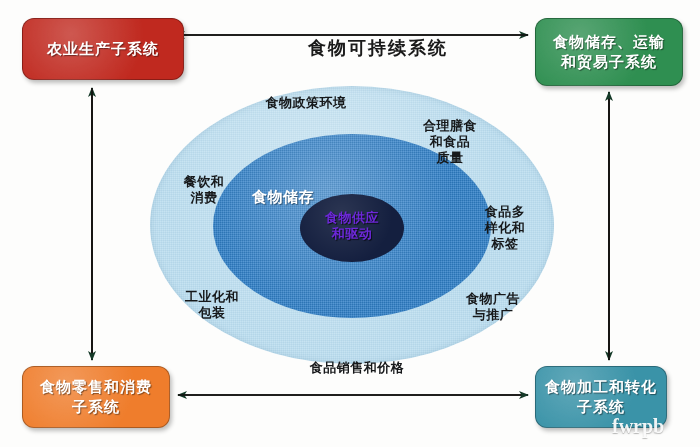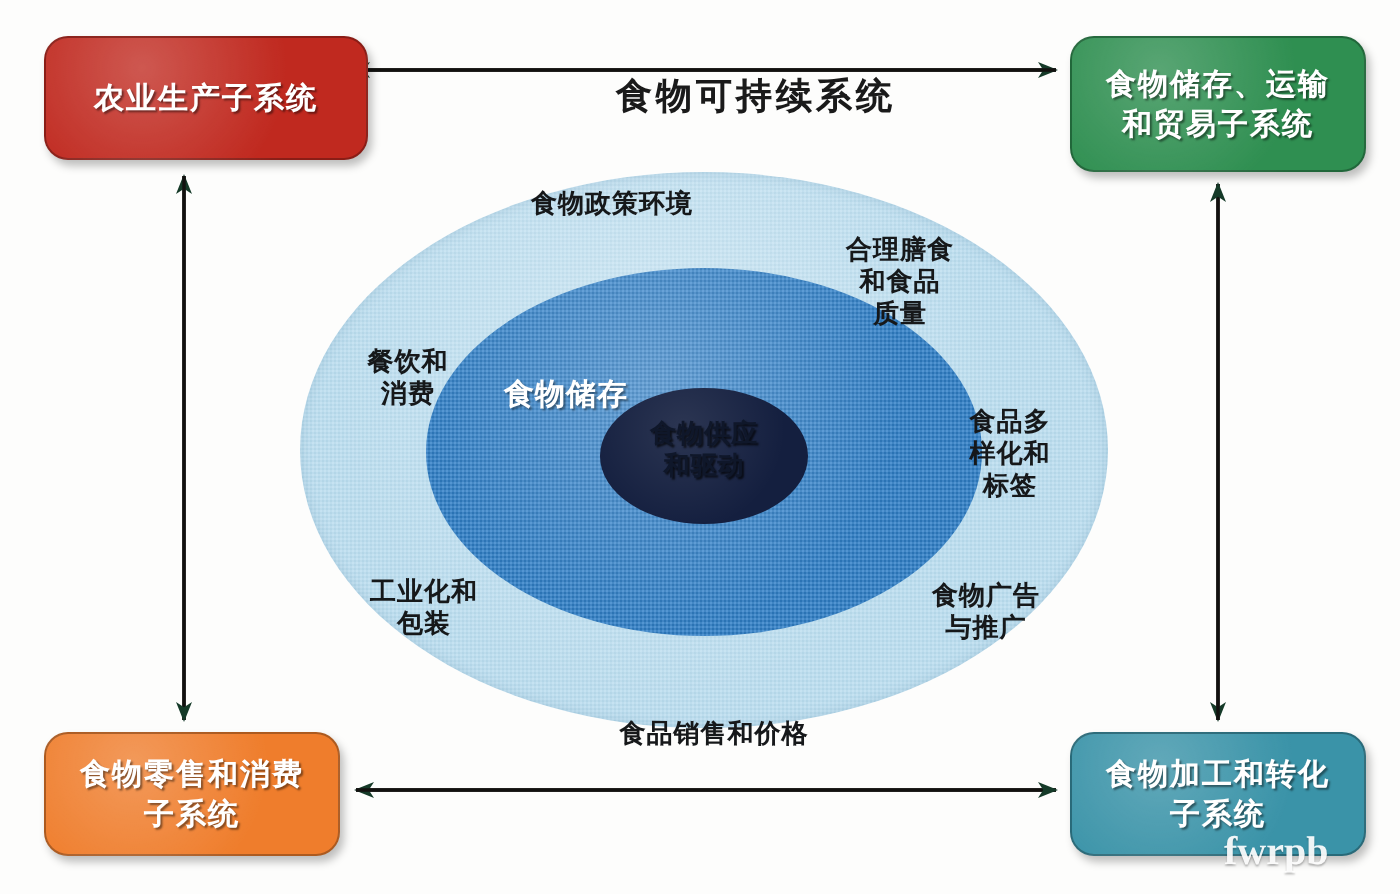--- a/index.html
+++ b/index.html
@@ -49,21 +49,21 @@
       radial-gradient(circle at 30% 25%, rgba(255,255,255,0.20), rgba(255,255,255,0) 60%),
       #2f8f51;
   }
   #box-retail {
     left: 22px; top: 366px; width: 148px; height: 62px;
     background:
       radial-gradient(circle at 30% 25%, rgba(255,255,255,0.22), rgba(255,255,255,0) 60%),
       #ef7d2c;
   }
   #box-process {
-    left: 535px; top: 366px; width: 148px; height: 62px;
+    left: 535px; top: 366px; width: 132px; height: 62px;
     background:
       radial-gradient(circle at 30% 25%, rgba(255,255,255,0.20), rgba(255,255,255,0) 60%),
       #3a93a8;
   }
 
   
   #title {
     position: absolute;
     left: 258px; top: 36px;
     width: 190px;
@@ -118,21 +118,21 @@
   .lbl {
     position: absolute;
     text-align: center;
     line-height: 1.22;
     white-space: pre-line;
     font-weight: 700;
     letter-spacing: 0.5px;
   }
   .lbl-outer { color: #16181a; font-size: 13px; }
   .lbl-mid   { color: #ffffff; font-size: 15px; text-shadow: 1px 1px 1px rgba(0,0,0,0.40); }
-  .lbl-inner { color: #0f172a; font-size: 13px; text-shadow: 1px 1px 1px rgba(0,0,0,0.7); }
+  .lbl-inner { color: #6d28d9; font-size: 13px; text-shadow: 1px 1px 1px rgba(0,0,0,0.7); }
 
   #lbl-policy   { left: 236px; top: 95px;  width: 140px; }
   #lbl-diet     { left: 398px; top: 118px; width: 104px; }
   #lbl-catering { left: 158px; top: 174px; width: 92px;  }
   #lbl-divers   { left: 464px; top: 204px; width: 82px;  }
   #lbl-indust   { left: 164px; top: 289px; width: 96px;  }
   #lbl-ads      { left: 442px; top: 291px; width: 102px; }
   #lbl-sales    { left: 272px; top: 360px; width: 170px; }
 
   #lbl-social   { left: 228px; top: 188px; width: 110px; }

